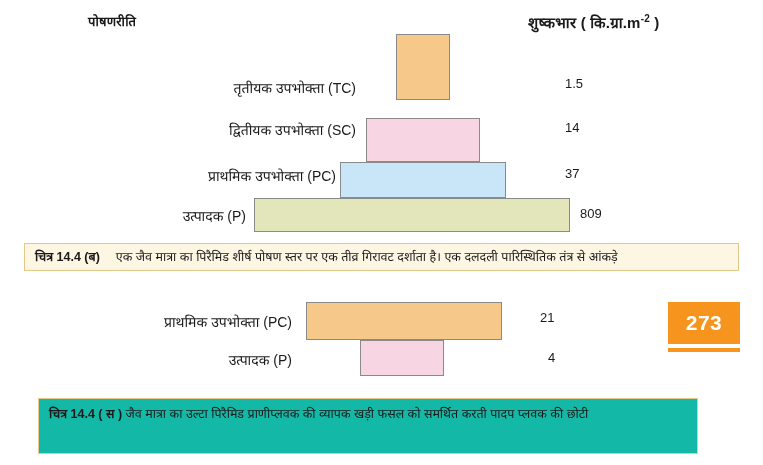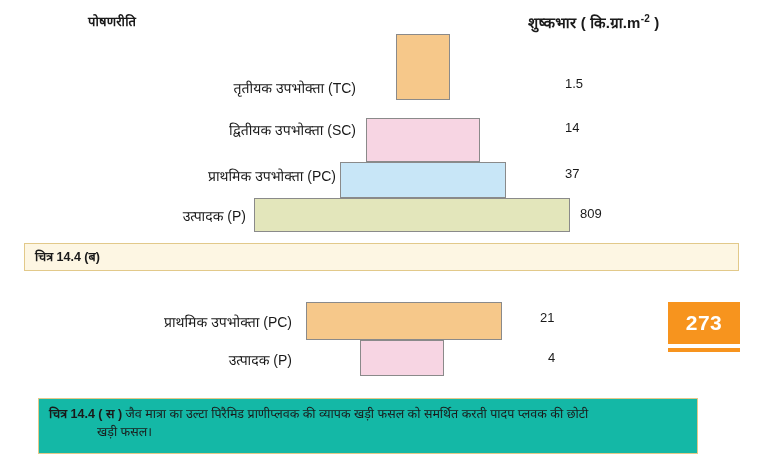--- a/index.html
+++ b/index.html
@@ -182,34 +182,34 @@
     <div class="bar f1-bar-p" style="background: rgb(227, 230, 187);"></div>
 
     <div class="value f1-val-tc">1.5</div>
     <div class="value f1-val-sc">14</div>
     <div class="value f1-val-pc">37</div>
     <div class="value f1-val-p">809</div>
   </div>
 
   <div class="caption cap1" style="background: rgb(253, 246, 227); border-color: rgb(226, 201, 138); gap: 16px;">
     <span class="cap-code">चित्र 14.4  (ब)</span>
+      <span> एक जैव मात्रा का पिरैमिड शीर्ष पोषण स्तर पर एक तीव्र गिरावट दर्शाता है। एक दलदली पारिस्थितिक तंत्र से आंकड़े</span>
   </div>
 
   <div class="fig2">
     <div class="trophic-label f2-lab-pc">प्राथमिक  उपभोक्ता  (PC)</div>
     <div class="trophic-label f2-lab-p">उत्पादक  (P)</div>
 
     <div class="bar f2-bar-pc" style="background: rgb(246, 200, 138);"></div>
     <div class="bar f2-bar-p" style="background: rgb(247, 213, 227);"></div>
 
     <div class="value f2-val-pc">21</div>
     <div class="value f2-val-p">4</div>
   </div>
 
   <div class="page-badge" style="background: rgb(247, 148, 30);">273</div>
   <div class="page-badge-rule" style="background: rgb(247, 148, 30);"></div>
 
   <div class="caption cap2" style="background: #14b8a6; border-color: rgb(226, 201, 138);">
     <span class="cap-code">चित्र 14.4 ( स )</span><span>  जैव मात्रा का उल्टा पिरैमिड प्राणीप्लवक की व्यापक खड़ी फसल को समर्थित करती पादप प्लवक की छोटी</span>
-    <span class="cap-line2">खड़ी फसल।</span>
   </div>
 
 </div>
 
 </body></html>

